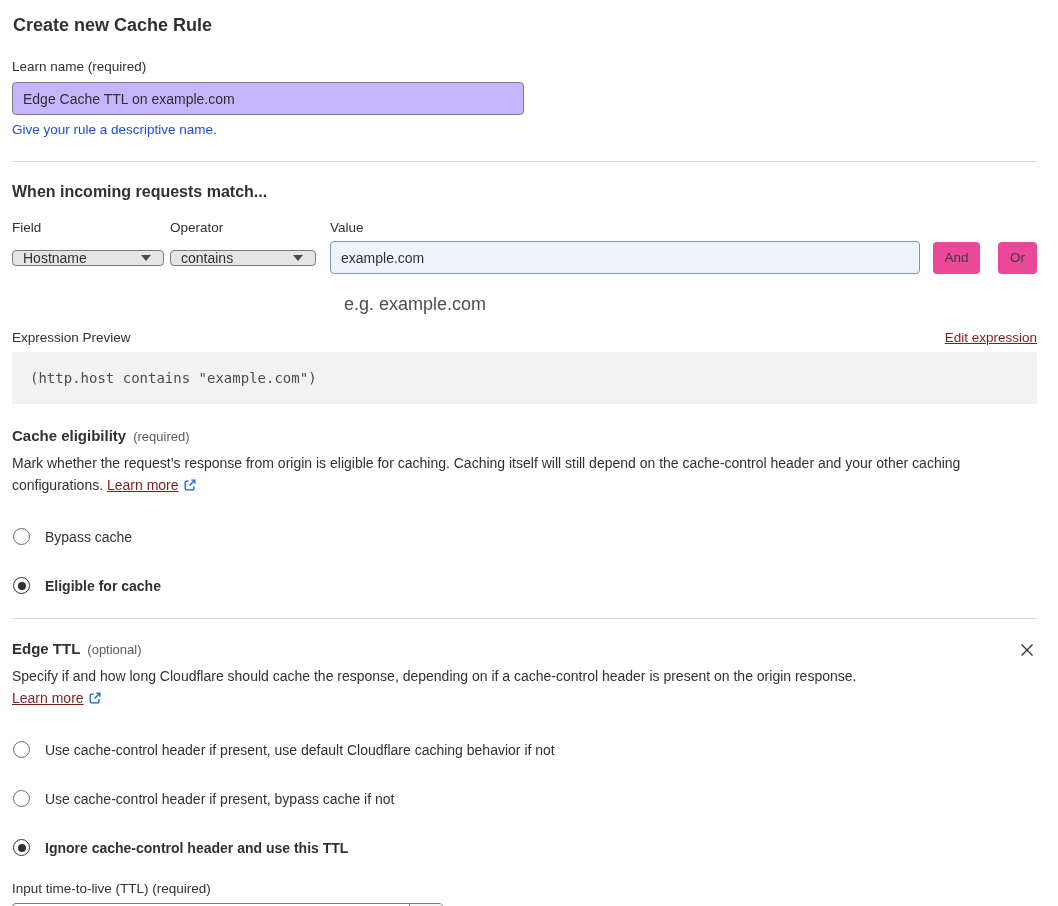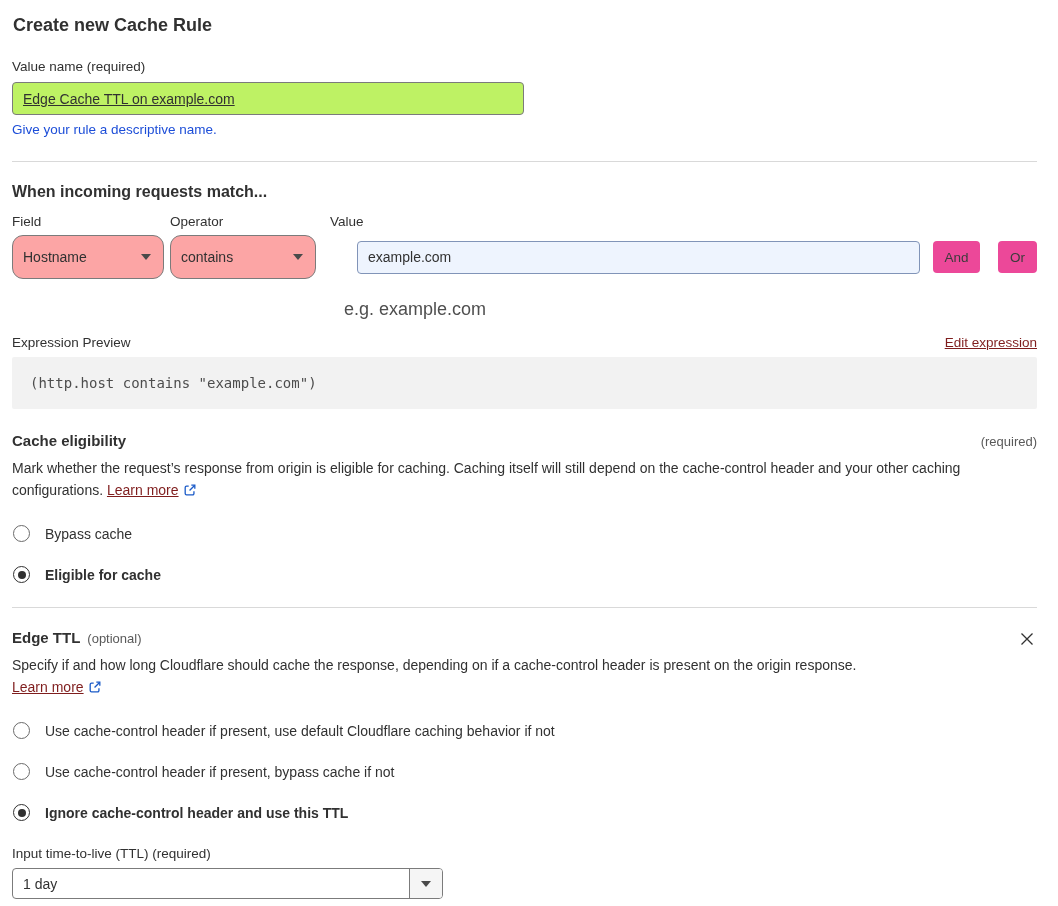--- a/index.html
+++ b/index.html
@@ -9,75 +9,74 @@
     color:#313131;font-size:14px;
     overflow:hidden;
   }
   .container{padding:14px 21px 12px 12px;}
   .page-title{font-size:18px;font-weight:700;margin:0 0 0 1px;line-height:22px;}
 
   .field-label{display:block;font-size:13.5px;margin-top:23px;}
   .text-input{
     display:block;margin-top:8px;box-sizing:border-box;
     height:33px;border:1px solid #7b7b7b;border-radius:4px;
-    padding:0 10px;font-size:14px;color:#313131;background:#bef264;
-    font-family:"Liberation Sans",sans-serif;outline:none;width:512px;text-decoration:underline;
+    padding:0 10px;font-size:14px;color:#313131;background:#c4b5fd;
+    font-family:"Liberation Sans",sans-serif;outline:none;width:512px;
   }
   .helper{font-size:13.5px;margin-top:7px;color:#1d4ed8;}
 
   .divider{border:none;border-top:1px solid #d9d9d9;margin:24px 0 0 0;}
 
   .section-heading{font-size:16px;font-weight:700;margin:20px 0 0 0;line-height:20px;}
 
-  .match-labels{display:flex;margin-top:12px;font-size:13.5px;}
+  .match-labels{display:flex;margin-top:18px;font-size:13.5px;}
   .match-labels .lbl-field{width:158px;}
   .match-labels .lbl-operator{width:160px;}
   .match-labels .lbl-value{flex:1;}
 
   .match-row{display:flex;margin-top:6px;align-items:center;}
   .select{
-    box-sizing:border-box;height:44px;border:1px solid #7b7b7b;border-radius:11px;
-    background:#fca5a5;display:flex;align-items:center;justify-content:space-between;
+    box-sizing:border-box;height:16px;border:1px solid #7b7b7b;border-radius:4px;
+    background:#e5e5e5;display:flex;align-items:center;justify-content:space-between;
     padding:0 12px 0 10px;font-size:14px;cursor:pointer;
   }
   .select-field{width:152px;margin-right:6px;}
   .select-operator{width:146px;margin-right:14px;}
   .caret{width:0;height:0;border-left:5px solid transparent;border-right:5px solid transparent;border-top:6px solid #4a4a4a;}
   .value-input{
     flex:1;box-sizing:border-box;height:33px;margin-top:0;
     border:1px solid #8194b8;border-radius:4px;background:#eef4fe;
     padding:0 10px;font-size:14px;color:#313131;outline:none;
     font-family:"Liberation Sans",sans-serif;
-    margin-left:27px;
   }
   .btn-gray{
     box-sizing:border-box;height:32px;border:none;border-radius:4px;
     background:#ec4899;color:#3c3c3c;font-size:13.5px;cursor:pointer;
     font-family:"Liberation Sans",sans-serif;
   }
   .btn-and{width:47px;margin-left:13px;}
   .btn-or{width:39px;margin-left:18px;}
   .value-helper{font-size:18px;color:#4f4f4f;margin-top:20px;margin-left:332px;}
 
   .expr-header{display:flex;justify-content:space-between;align-items:baseline;margin-top:15px;}
   .expr-label{font-size:13.5px;}
   a.link{color:#7f1d1d;text-decoration:underline;font-size:13.5px;cursor:pointer;}
   .code-block{
     margin-top:7px;background:#f2f2f2;height:52px;display:flex;align-items:center;
     font-family:"DejaVu Sans Mono","Liberation Mono",monospace;
     font-size:14px;color:#4d4d4d;padding-left:18px;border-radius:2px;
   }
 
-  .sub-heading{font-size:15px;font-weight:700;margin-top:23px;display:flex;align-items:baseline;justify-content:space-between;}
+  .sub-heading{font-size:15px;font-weight:700;margin-top:23px;display:flex;align-items:baseline;}
   .qualifier{font-weight:400;font-size:13px;color:#595959;margin-left:7px;}
   .desc{font-size:14px;line-height:21.5px;margin-top:9px;}
   .desc a.link{font-size:14px;}
   .ext-icon{vertical-align:-2px;margin-left:4px;}
 
-  .radio-row{display:flex;align-items:center;margin-top:24px;cursor:pointer;}
+  .radio-row{display:flex;align-items:center;margin-top:32px;cursor:pointer;}
   .radio-row:first-of-type{margin-top:18px;}
   .radio-circle{
     box-sizing:border-box;width:17px;height:17px;border-radius:50%;
     border:1.5px solid #6b6b6b;margin-left:1px;flex:none;
     display:flex;align-items:center;justify-content:center;background:#fff;
   }
   .radio-row.checked .radio-circle{border-color:#313131;}
   .radio-row.checked .radio-circle::after{
     content:"";width:8px;height:8px;border-radius:50%;background:#313131;
   }
@@ -100,21 +99,21 @@
     border-radius:0 3px 3px 0;display:flex;align-items:center;justify-content:center;
   }
 </style>
 </head>
 <body>
 
 <div class="container">
 
   <h1 class="page-title">Create new Cache Rule</h1>
 
-  <label class="field-label">Value name (required)</label>
+  <label class="field-label">Learn name (required)</label>
   <input class="text-input" type="text" value="Edge Cache TTL on example.com" style="">
   <div class="helper">Give your rule a descriptive name.</div>
 
   <hr class="divider">
 
   <h2 class="section-heading">When incoming requests match...</h2>
 
   <div class="match-labels">
     <span class="lbl-field">Field</span>
     <span class="lbl-operator">Operator</span>

